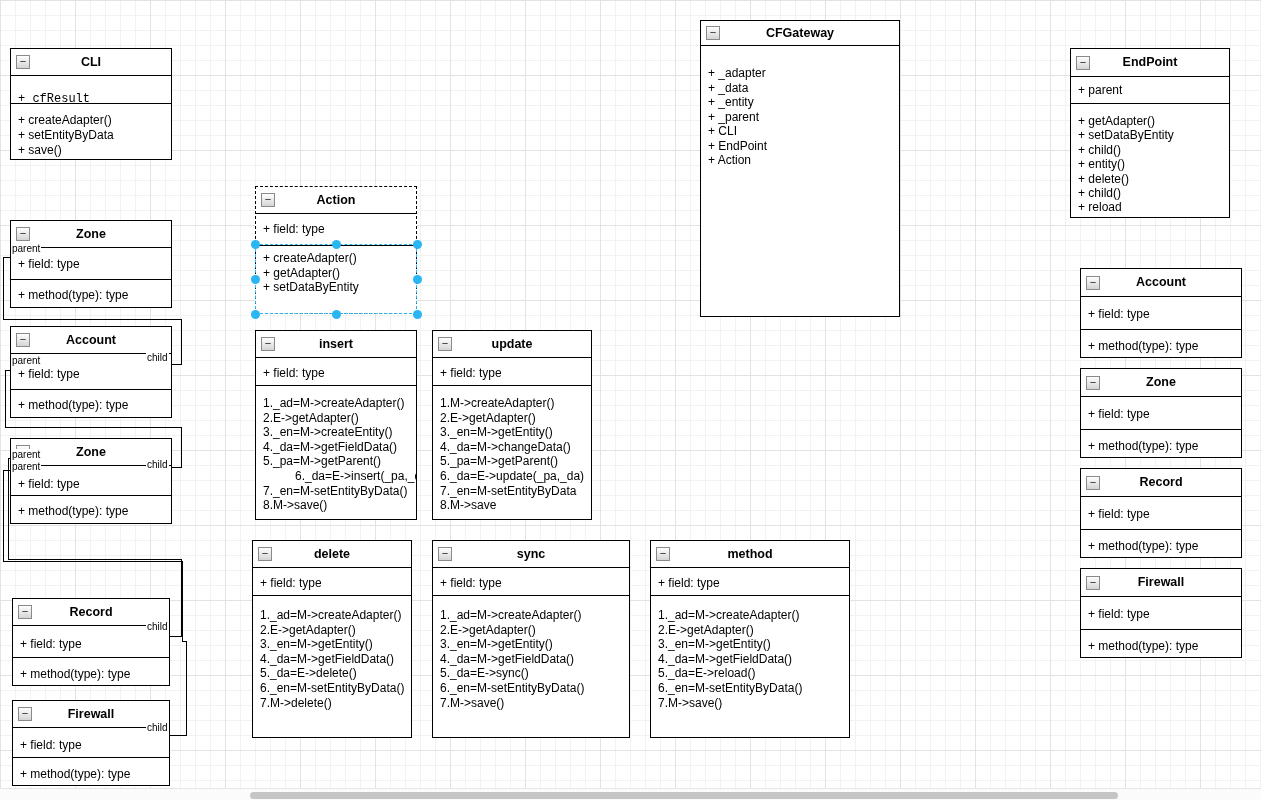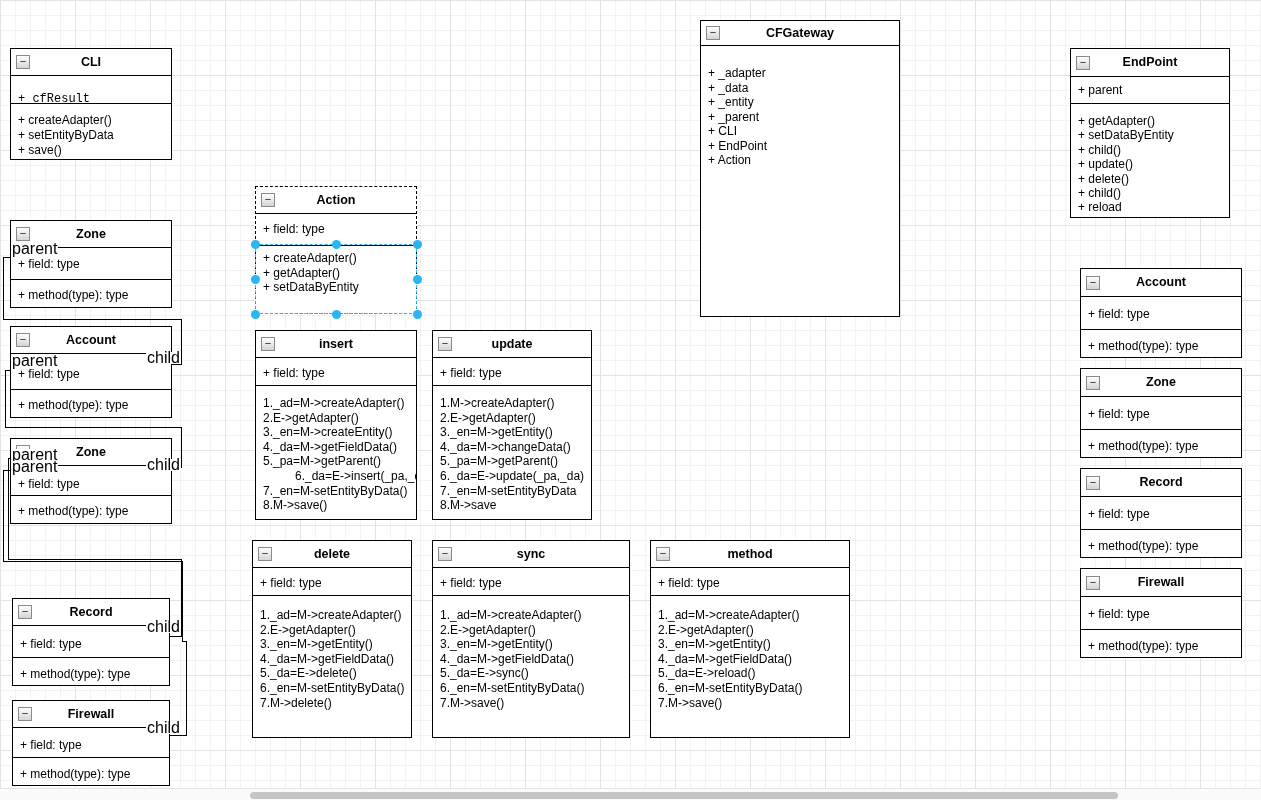--- a/index.html
+++ b/index.html
@@ -33,21 +33,21 @@
     position:absolute;left:5px;width:14px;height:14px;box-sizing:border-box;
     border:1px solid #8a8a8a;background:linear-gradient(#fefefe,#d4d4d4);
     font-size:11px;line-height:11px;text-align:center;color:#222;
     font-weight:normal;
   }
   .sec{box-sizing:border-box;border-top:1px solid #000;overflow:hidden;}
   .line{
     font-size:12px;white-space:nowrap;padding-left:7px;color:#000;
   }
   .edge-label{
-    position:absolute;z-index:4;font-size:16px;line-height:12px;
+    position:absolute;z-index:4;font-size:10px;line-height:12px;
     background:#fff;color:#000;padding:0 1px;white-space:nowrap;
   }
   .sel-rect{
     position:absolute;box-sizing:border-box;z-index:5;
     border:1px dashed #29b6f2;pointer-events:none;
   }
   .handle{
     position:absolute;width:9px;height:9px;border-radius:50%;
     background:#29b6f2;z-index:6;
   }
@@ -229,21 +229,21 @@
       </div>
       <div class="uml-box" style="left: 1070px; top: 48px; width: 160px; height: 170px;">
         <div class="uml-title" style="height: 27px; line-height: 27px;"><span class="collapse" style="top: 6.5px;">−</span><span>EndPoint</span></div>
         <div class="sec" style="height: 27px; padding-top: 6px;">
           <div class="line" style="line-height: 14.4px;">+ parent</div>
         </div>
         <div class="sec" style="height: 114px; padding-top: 10px;">
           <div class="line" style="line-height: 14.4px;">+ getAdapter()</div>
           <div class="line" style="line-height: 14.4px;">+ setDataByEntity</div>
           <div class="line" style="line-height: 14.4px;">+ child()</div>
-          <div class="line" style="line-height: 14.4px;">+ update()</div>
+          <div class="line" style="line-height: 14.4px;">+ entity()</div>
           <div class="line" style="line-height: 14.4px;">+ delete()</div>
           <div class="line" style="line-height: 14.4px;">+ child()</div>
           <div class="line" style="line-height: 14.4px;">+ reload</div>
         </div>
       </div>
       <div class="uml-box" style="left: 1080px; top: 268px; width: 162px; height: 90px;">
         <div class="uml-title" style="height: 27px; line-height: 27px;"><span class="collapse" style="top: 6.5px;">−</span><span>Account</span></div>
         <div class="sec" style="height: 33px; padding-top: 10px;">
           <div class="line" style="line-height: 15px;">+ field: type</div>
         </div>

